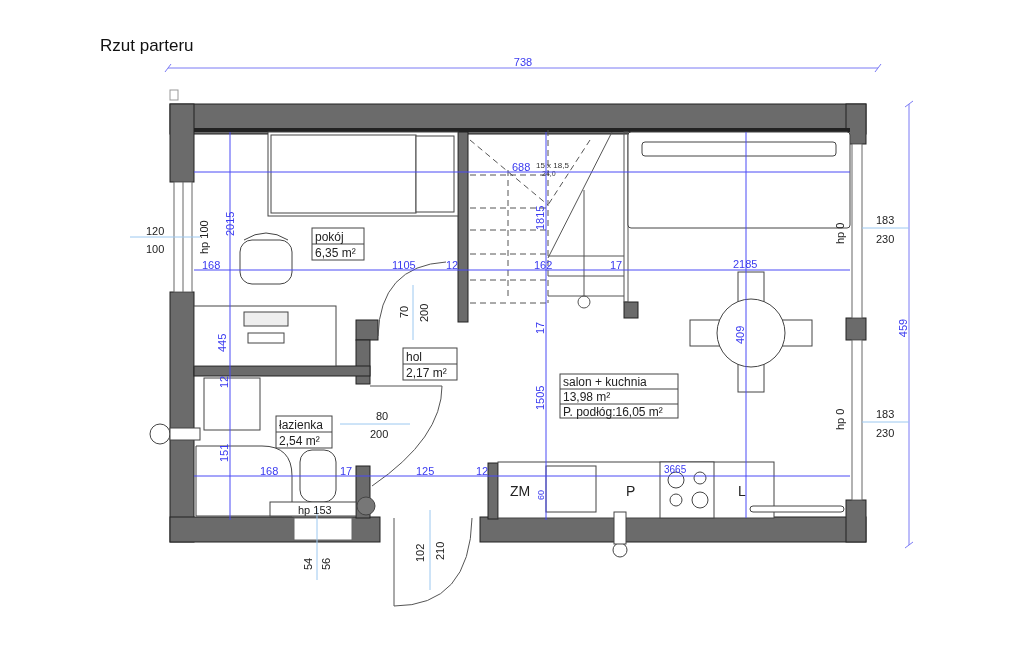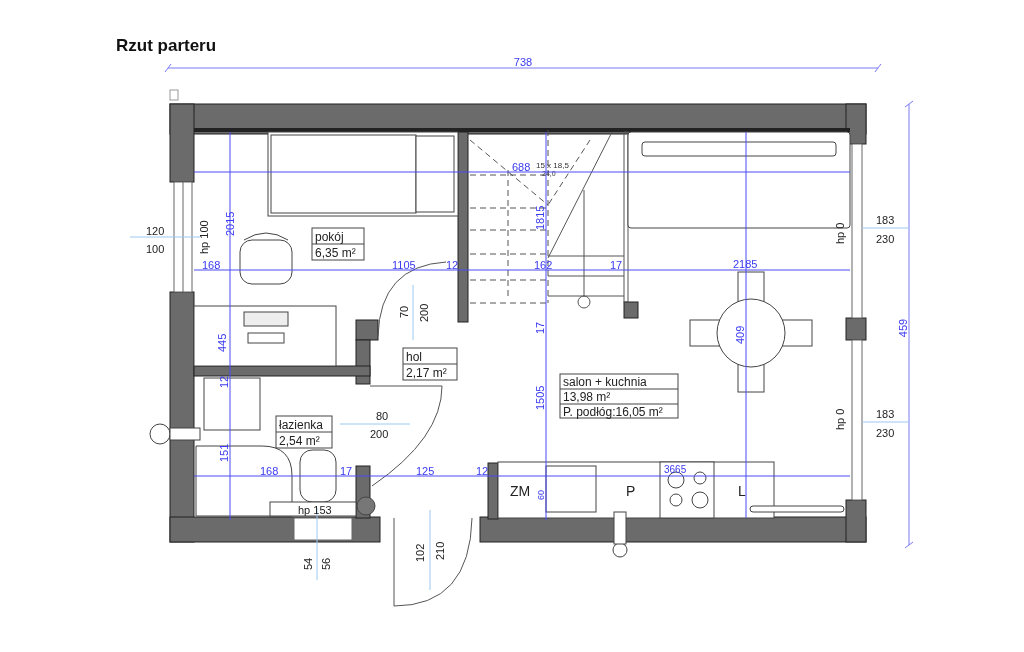--- a/index.html
+++ b/index.html
@@ -1,17 +1,17 @@
 <!DOCTYPE html>
 <html><head>
 <meta charset="utf-8">
 <style>
   html,body{margin:0;padding:0;background:#fff;}
   body{width:1024px;height:652px;position:relative;overflow:hidden;font-family:"Liberation Sans",sans-serif;}
-  .title{position:absolute;left:116px;top:36px;font-size:17px;font-weight:bold;color:#111;}
+  .title{position:absolute;left:100px;top:36px;font-size:17px;font-weight:normal;color:#111;}
   svg{position:absolute;left:0;top:0;}
   .lbl{font-family:"Liberation Sans",sans-serif;}
 </style>
 </head>
 <body>
 
 <div class="title">Rzut parteru</div>
 
 <svg width="1024" height="652" viewBox="0 0 1024 652">
 

